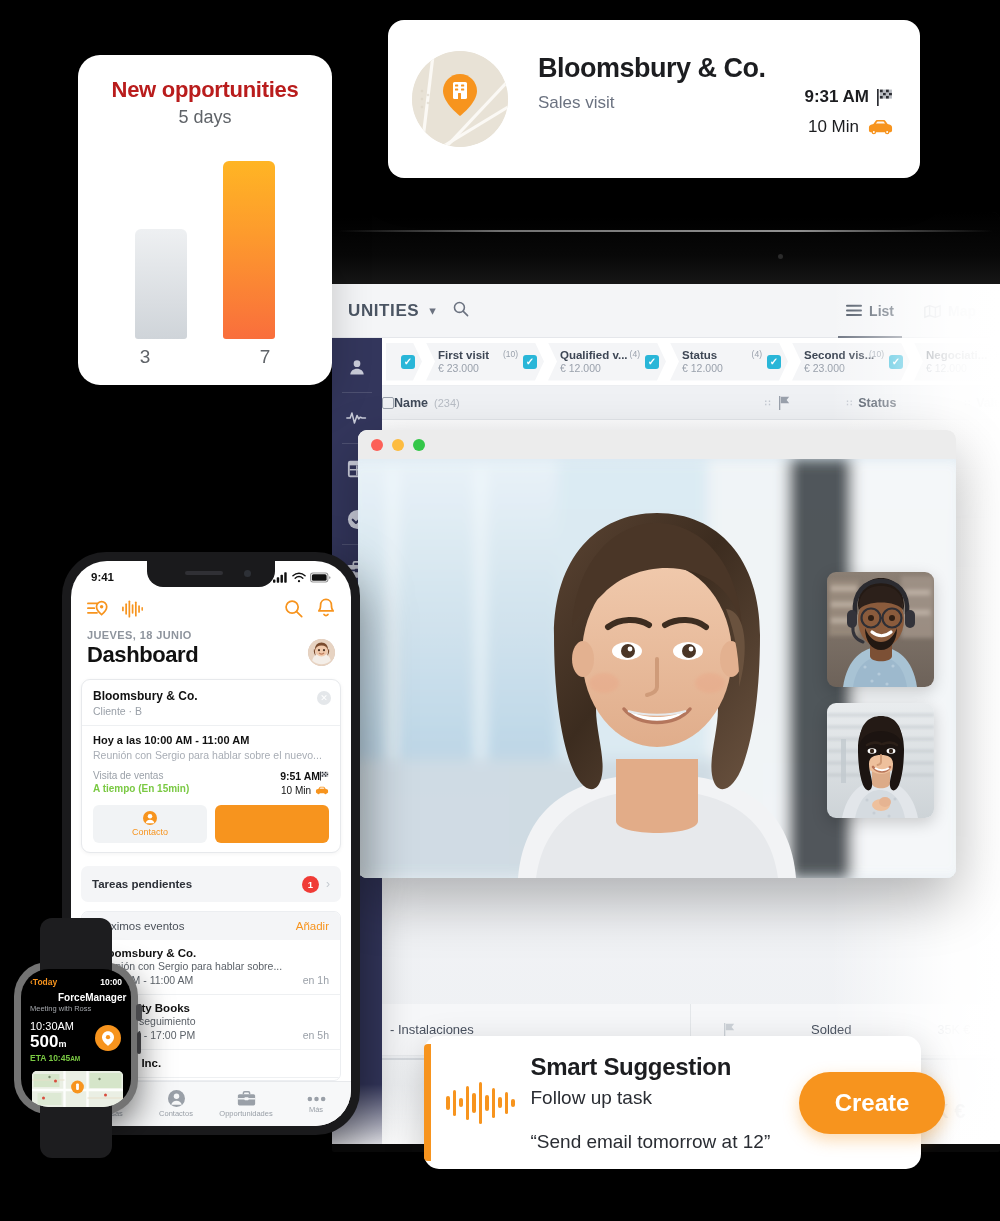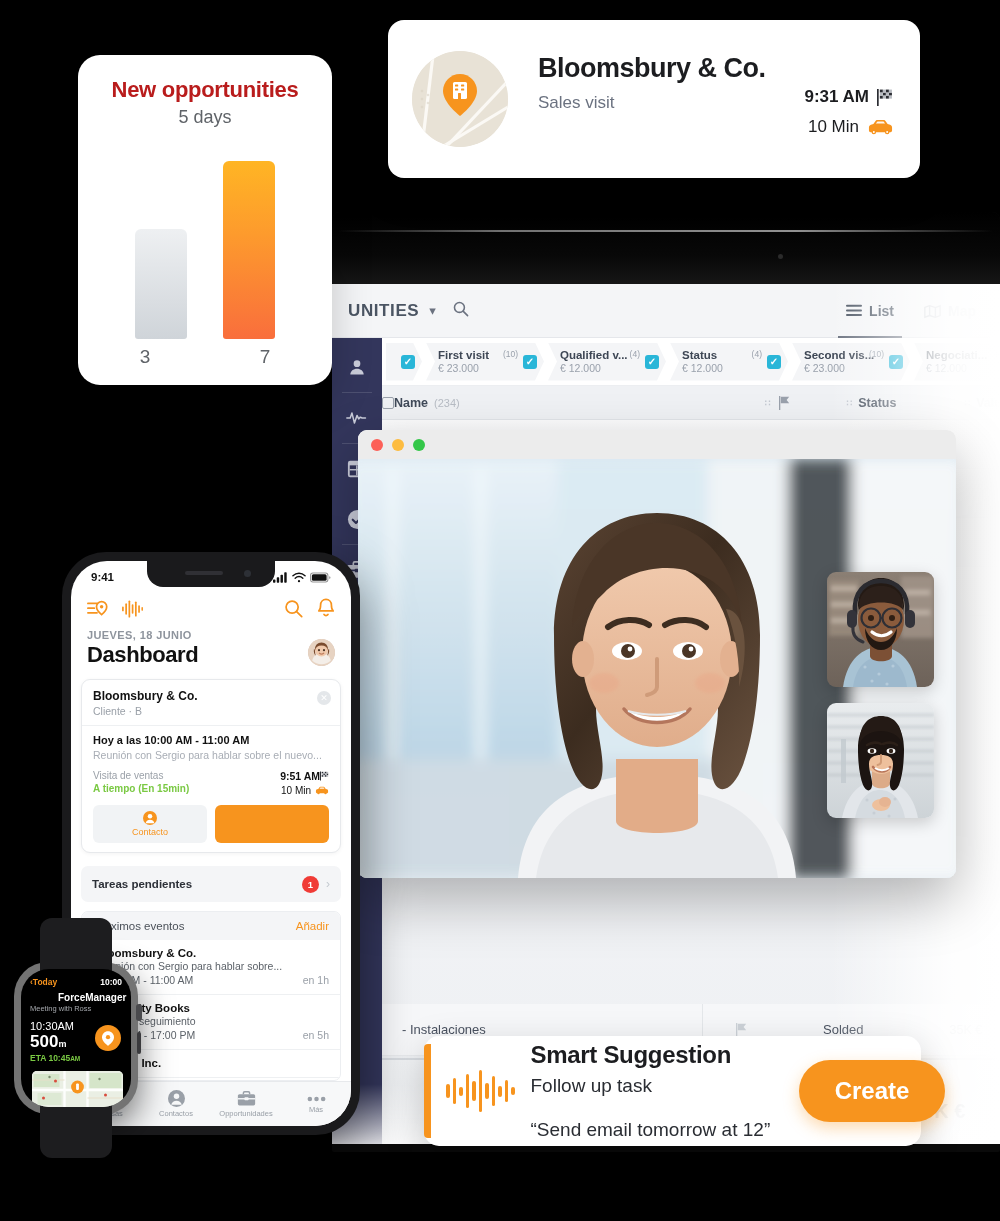--- a/index.html
+++ b/index.html
@@ -153,21 +153,21 @@
   .notif-body { flex:1; margin-left:30px; position:relative; height:96px; }
   .notif-title { font-size:27px; font-weight:700; color:#1c1d20; letter-spacing:-.5px; margin-top:2px; }
   .notif-sub { font-size:17px; color:#6b7280; margin-top:9px; }
   .notif-status { font-size:17px; font-weight:700; color:#7ac943; margin-top:7px; }
   .notif-right { position:absolute; right:0; top:36px; text-align:right; }
   .notif-time { font-size:17px; font-weight:700; color:#1c1d20; display:flex; align-items:center; gap:8px; justify-content:flex-end; }
   .notif-eta { font-size:17px; color:#1c1d20; display:flex; align-items:center; gap:8px; justify-content:flex-end; margin-top:10px; }
 
   
   .smart {
-    position:absolute; left:424px; top:1036px; width:497px; height:110px;
+    position:absolute; left:424px; top:1036px; width:497px; height:133px;
     background:#fff; border-radius:15px; z-index:90;
     box-shadow:0 14px 38px rgba(0,0,0,.22);
     display:flex; align-items:center; padding-left:22px;
   }
   .smart-edge { position:absolute; left:0; top:8px; bottom:8px; width:7px; background:#f7941e; border-radius:4px 0 0 4px; }
   .smart-wave { display:flex; align-items:center; gap:3px; height:44px; margin-right:16px; }
   .smart-wave i { display:block; width:3.5px; background:#f7941e; border-radius:2px; }
   .smart-txt { flex:1; }
   .smart-title { font-size:24px; font-weight:700; color:#1c1d20; letter-spacing:-.3px; }
   .smart-line1 { font-size:19px; color:#2a2d33; margin-top:6px; }
@@ -446,21 +446,21 @@
         <div style="width:60px"></div>
         <svg width="20" height="18" viewBox="0 0 24 21" fill="#d4d8de">
             <rect x="1" y="5" width="22" height="14" rx="2"></rect>
             <path d="M8 5V3.4c0-.8.6-1.4 1.4-1.4h5.2c.8 0 1.4.6 1.4 1.4V5" fill="none" stroke="#d4d8de" stroke-width="1.7"></path>
             <rect x="1" y="10" width="22" height="1.6" fill="#eef0f3"></rect>
           </svg>
         <div class="row-val" style="margin-left:12px">50K €</div>
       </div>
 
       <div class="tbl-row" style="top:720px;height:52px;background:#f6f7f9">
-        <div class="row-name" style="margin-left:20px;width:300px">- Instalaciones</div>
+        <div class="row-name" style="margin-left:8px;width:300px">- Instalaciones</div>
         <div style="width:1px;height:52px;background:#e4e7ea;margin-right:32px"></div>
         <svg width="12" height="14" viewBox="0 0 12 14" fill="#cdd2d8">
             <path d="M1 0h1.3v14H1z"></path>
             <path d="M2.8 .7h8.4L8.6 4l2.6 3.3H2.8z"></path>
           </svg>
         <div class="row-status" style="margin-left:76px">Solded</div>
         <div class="row-amt" style="margin-left:86px">35K €</div>
       </div>
 
       <div class="footer-bar">

